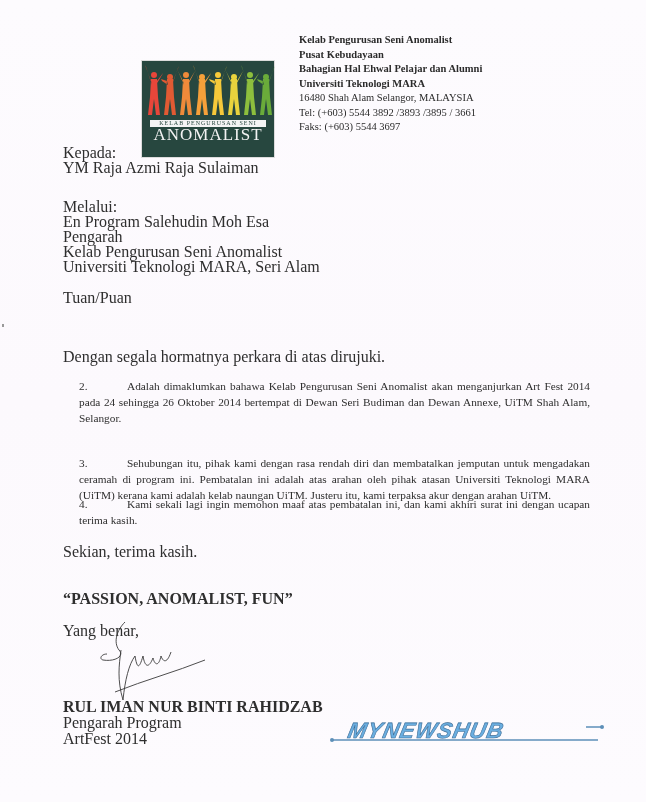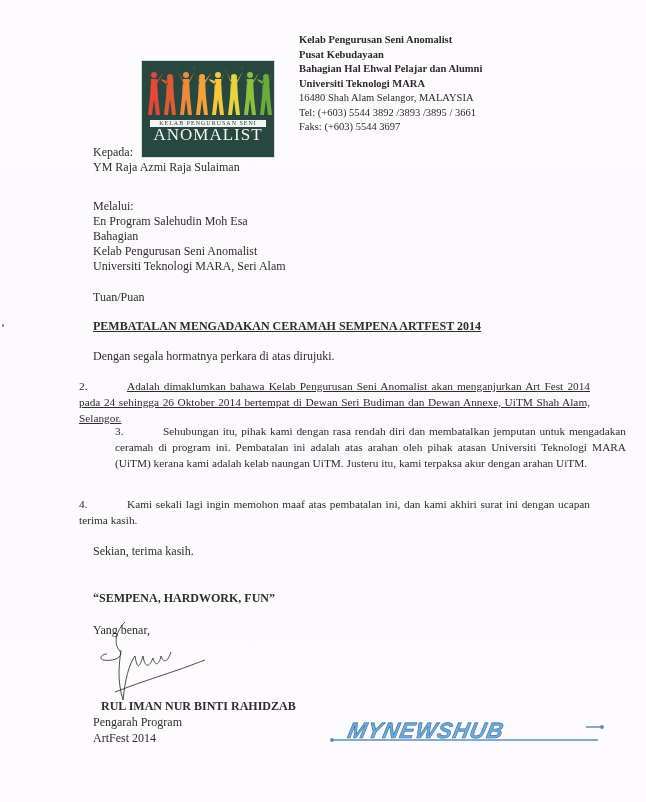--- a/index.html
+++ b/index.html
@@ -65,22 +65,22 @@
       left: 299px;
       top: 33px;
       font-size: 10.5px;
       line-height: 14.5px;
       color: #2b2b2b;
     }
     .addr .b { font-weight: bold; }
     
     .block {
       position: absolute;
-      left: 93px;
-      font-size: 12px;
+      left: 63px;
+      font-size: 16px;
       line-height: 15px;
       color: #2e2e2e;
     }
     .recipient { top: 145px; }
     .via { top: 199px; }
     .salutation { top: 290px; }
     .subject {
       top: 319px;
       font-weight: bold;
       text-decoration: underline;
@@ -92,33 +92,32 @@
       width: 511px;
       font-size: 11.3px;
       line-height: 16px;
       text-align: justify;
       color: #2e2e2e;
     }
     .para .num {
       display: inline-block;
       width: 48px;
     }
-    .p2 { top: 378px; text-decoration: underline; }
-    .p3 { top: 423px; margin-left: 36px; }
+    .p2 { top: 378px; }
+    .p3 { top: 455px; }
     .p4 { top: 496px; }
     .closing { top: 544px; }
     .motto {
       top: 591px;
       font-weight: bold;
     }
     .yours { top: 623px; }
     .sign-name {
       top: 699px;
       font-weight: bold;
-      margin-left: 8px;
     }
     .sign-role { top: 715px; }
     .sign-event { top: 731px; text-align: right; }
     .signature {
       position: absolute;
       left: 95px;
       top: 620px;
       width: 120px;
       height: 90px;
     }
@@ -193,41 +192,40 @@
   </div>
 
   <div class="block recipient">
     <div>Kepada:</div>
     <div>YM Raja Azmi Raja Sulaiman</div>
   </div>
 
   <div class="block via">
     <div>Melalui:</div>
     <div>En Program Salehudin Moh Esa</div>
-    <div>Bahagian</div>
+    <div>Pengarah</div>
     <div>Kelab Pengurusan Seni Anomalist</div>
     <div>Universiti Teknologi MARA, Seri Alam</div>
   </div>
 
   <div class="block salutation">Tuan/Puan</div>
-  <div class="block subject">PEMBATALAN MENGADAKAN CERAMAH SEMPENA ARTFEST 2014</div>
   <div class="block opening">Dengan segala hormatnya perkara di atas dirujuki.</div>
 
   <div class="para p2">
     <span class="num">2.</span><span>Adalah dimaklumkan bahawa Kelab Pengurusan Seni Anomalist akan menganjurkan Art Fest 2014 pada 24 sehingga 26 Oktober 2014 bertempat di Dewan Seri Budiman dan Dewan Annexe, UiTM Shah Alam, Selangor.</span>
   </div>
   <div class="para p3">
     <span class="num">3.</span><span>Sehubungan itu, pihak kami dengan rasa rendah diri dan membatalkan jemputan untuk mengadakan ceramah di program ini. Pembatalan ini adalah atas arahan oleh pihak atasan Universiti Teknologi MARA (UiTM) kerana kami adalah kelab naungan UiTM. Justeru itu, kami terpaksa akur dengan arahan UiTM.</span>
   </div>
   <div class="para p4">
     <span class="num">4.</span><span>Kami sekali lagi ingin memohon maaf atas pembatalan ini, dan kami akhiri surat ini dengan ucapan terima kasih.</span>
   </div>
 
   <div class="block closing">Sekian, terima kasih.</div>
-  <div class="block motto">“SEMPENA, HARDWORK, FUN”</div>
+  <div class="block motto">“PASSION, ANOMALIST, FUN”</div>
   <div class="block yours">Yang benar,</div>
 
   <svg class="signature" viewBox="0 0 120 90">
     <path d="M30 2 C22 10, 18 22, 24 30 C30 36, 20 42, 8 40 C4 39, 6 34, 12 34" fill="none" stroke="#3a3a3a" stroke-width="0.9"></path>
     <path d="M26 30 C24 45, 22 60, 28 80 M28 80 C30 60, 34 44, 40 36 C42 48, 44 50, 48 36 C50 48, 54 48, 58 38 C60 46, 64 46, 66 36 C68 42, 72 44, 76 32" fill="none" stroke="#3a3a3a" stroke-width="0.9"></path>
     <path d="M20 72 C50 60, 80 52, 110 40" fill="none" stroke="#3a3a3a" stroke-width="0.9"></path>
   </svg>
 
   <div class="block sign-name">RUL IMAN NUR BINTI RAHIDZAB</div>
   <div class="block sign-role">Pengarah Program</div>

